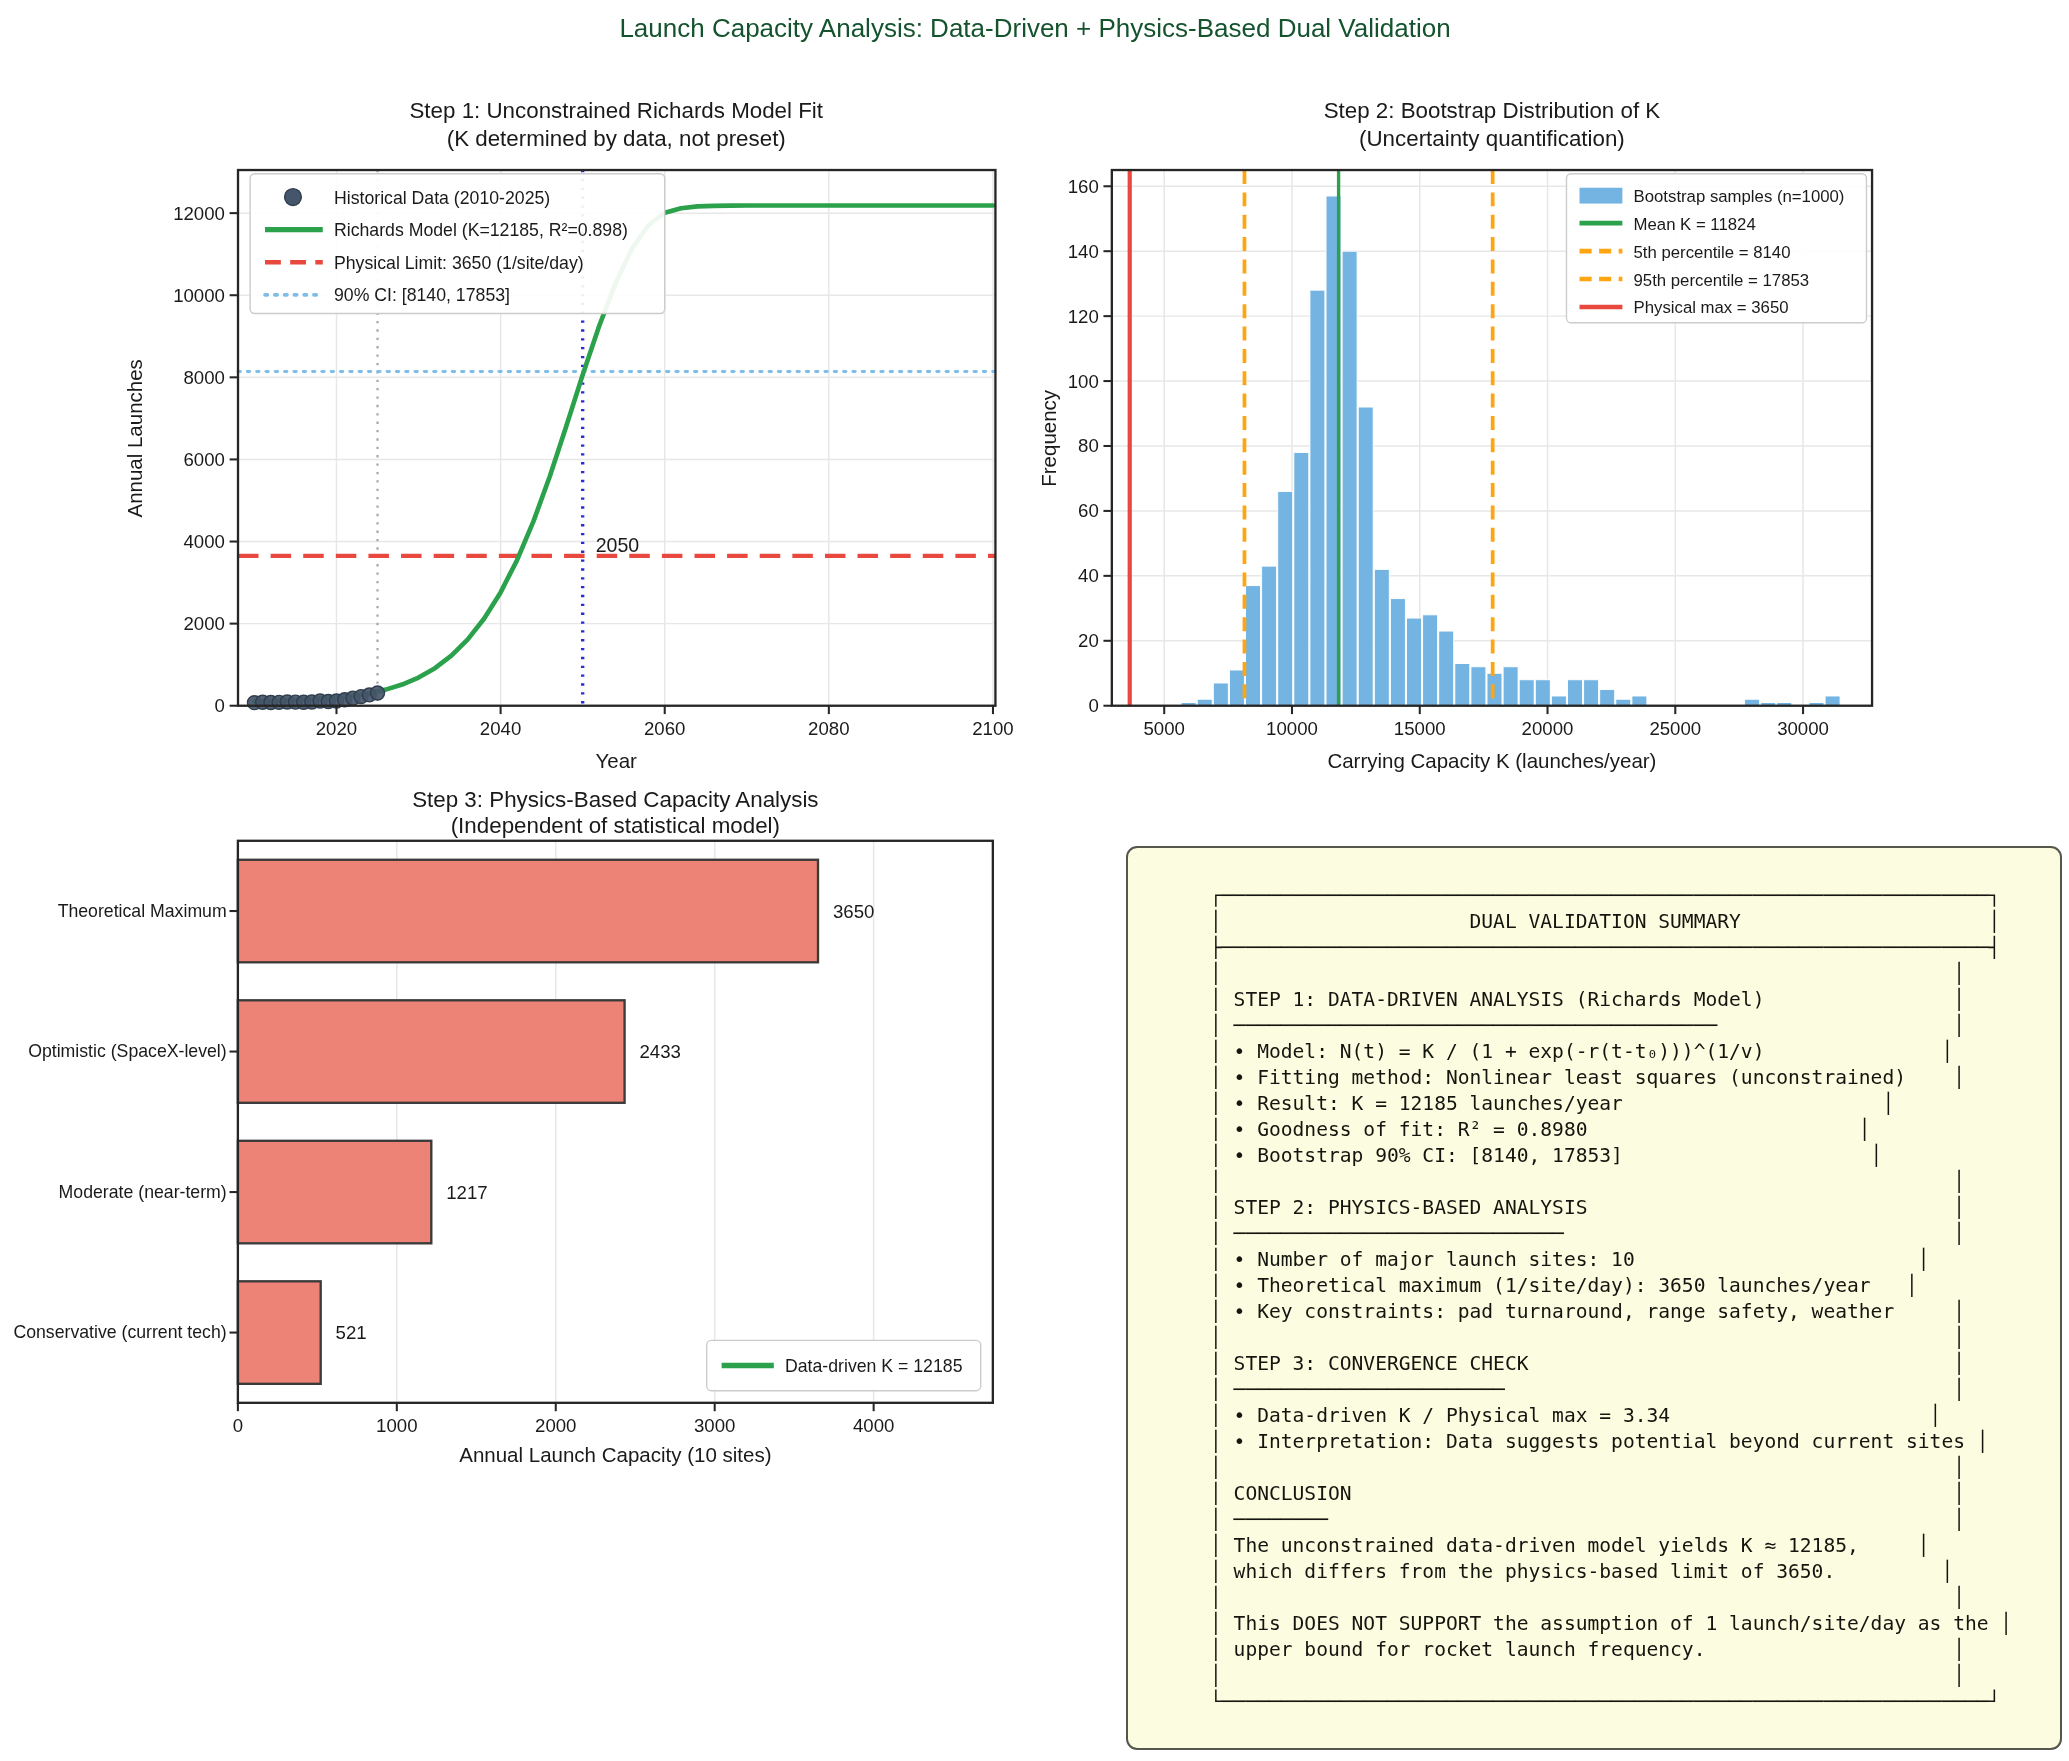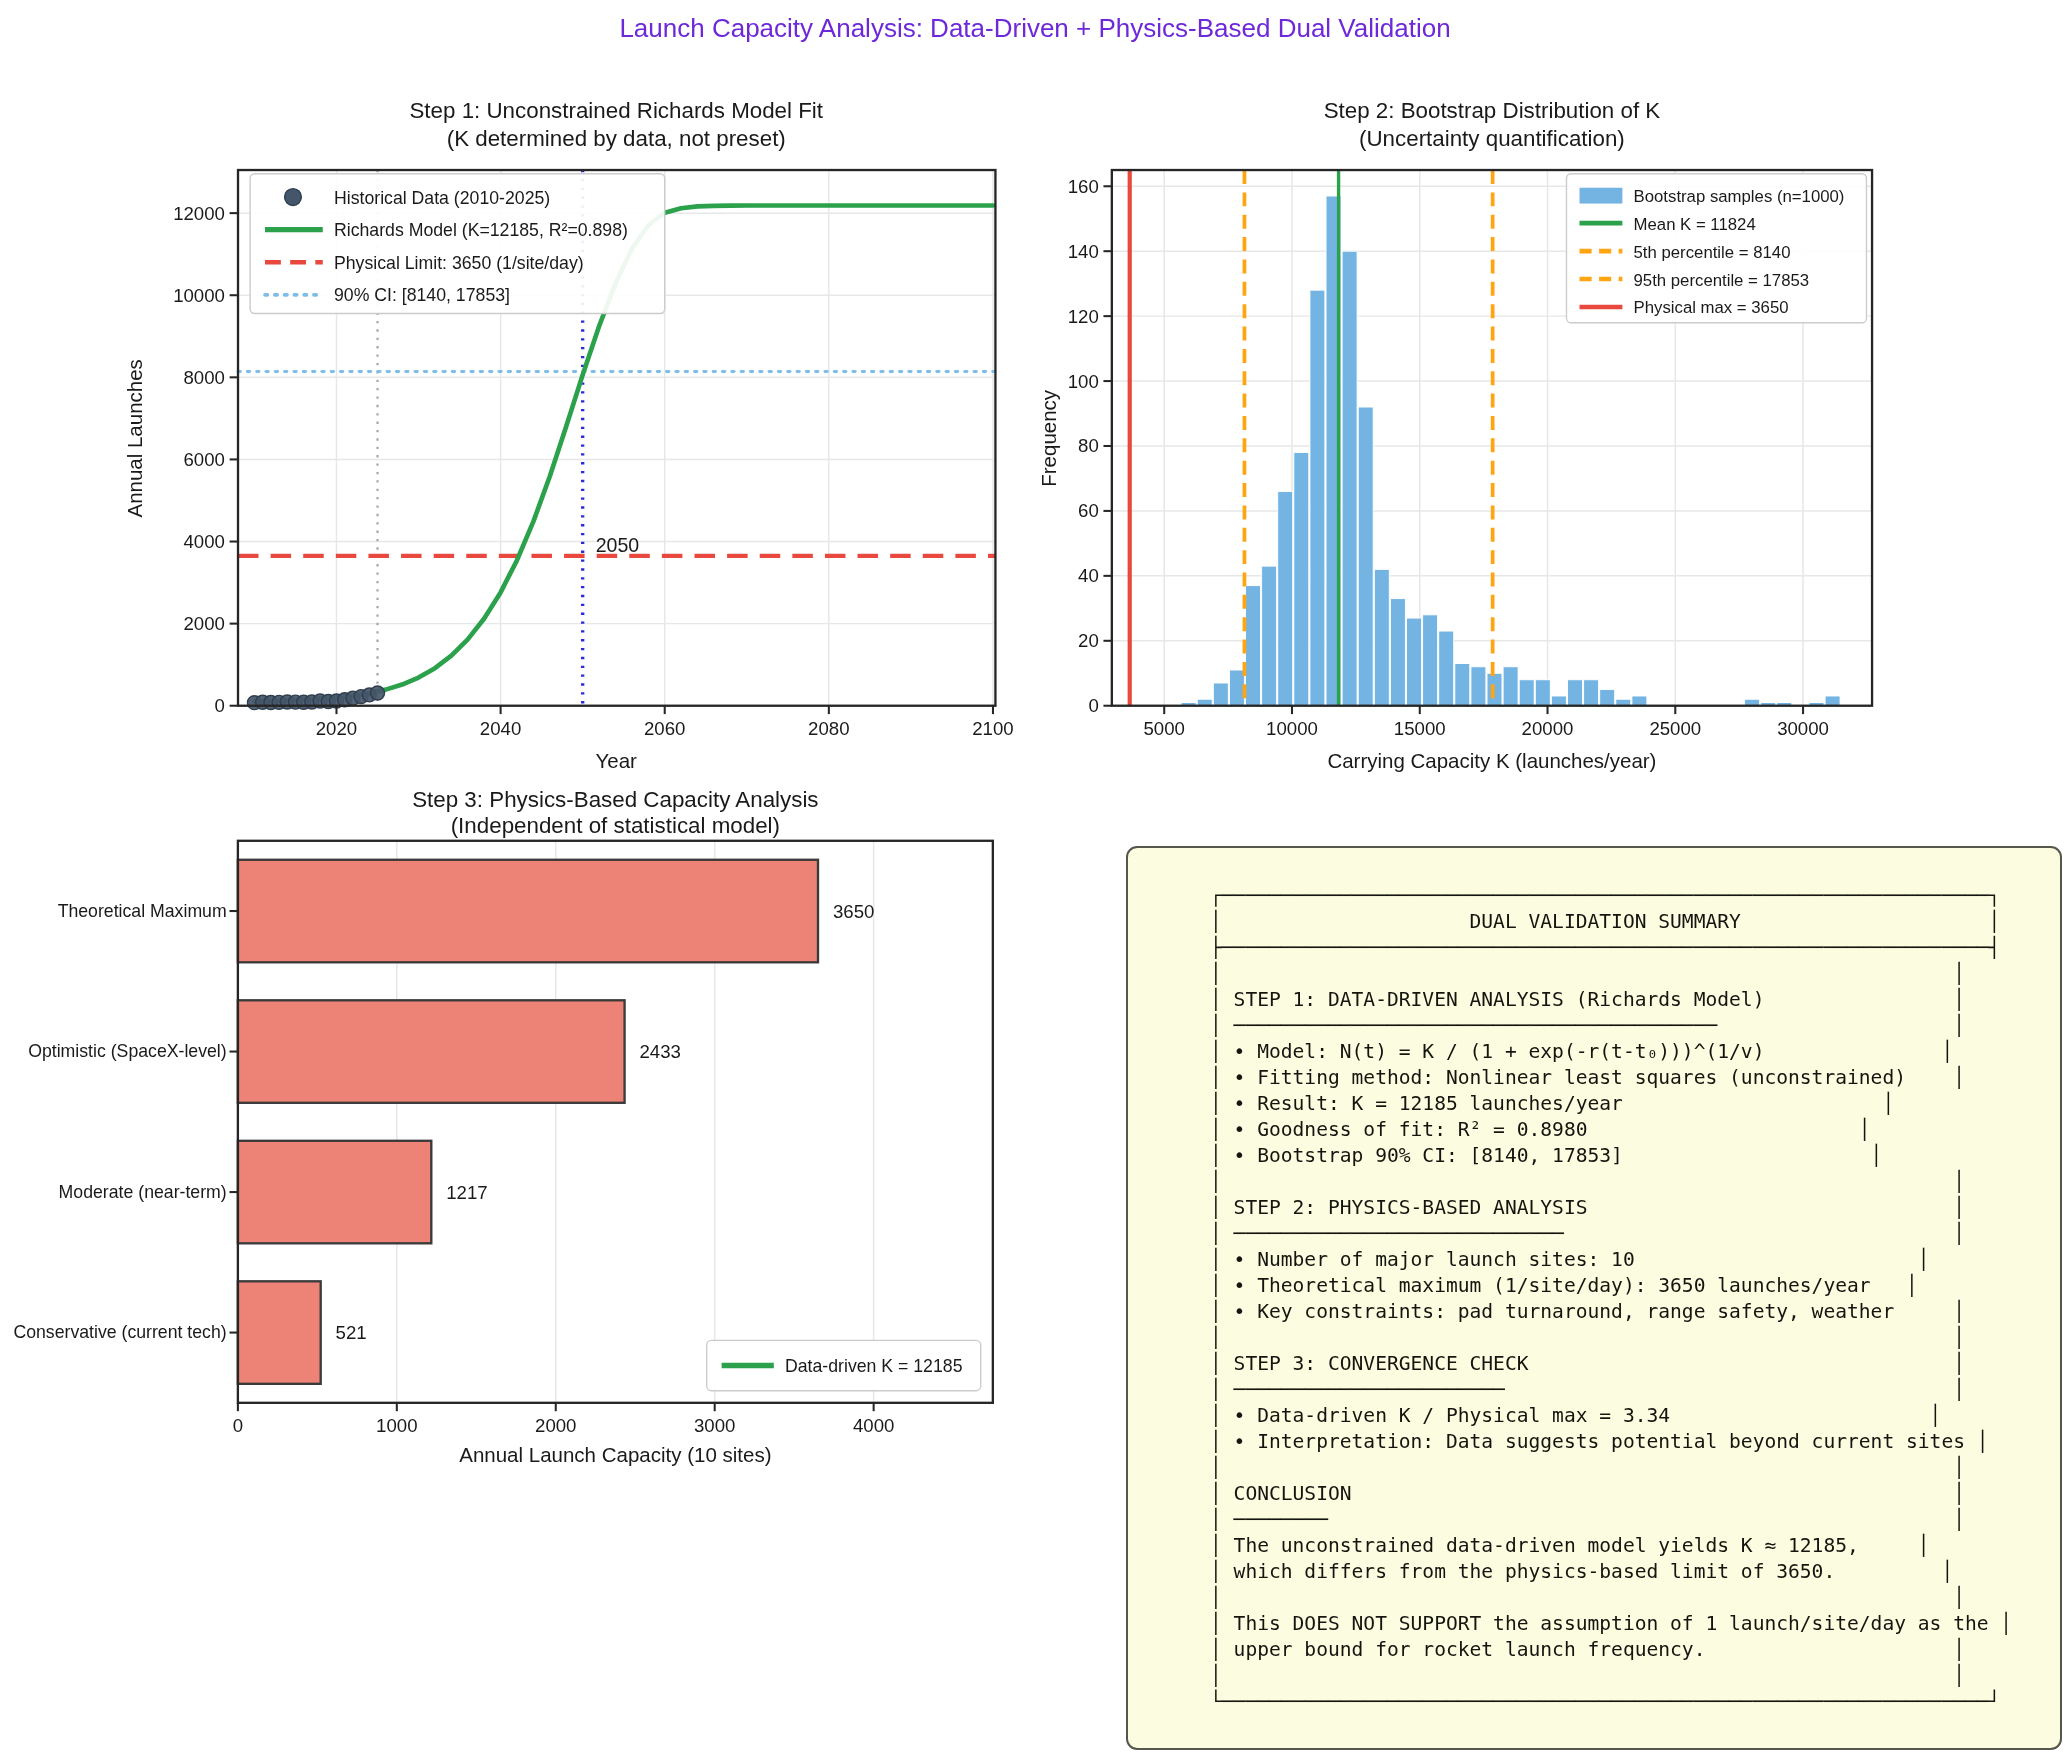--- a/index.html
+++ b/index.html
@@ -1,19 +1,19 @@
 <!DOCTYPE html>
 <html style="font-size:15px"><head>
 <meta charset="utf-8">
 <style>
   html,body{margin:0;padding:0;background:#ffffff;}
   #fig{position:relative;width:2070px;height:1762px;background:#ffffff;
        font-family:"Liberation Sans",sans-serif;overflow:hidden;}
   .suptitle{position:absolute;top:13px;left:0;width:2070px;text-align:center;
-            font-size:26px;color:#6d28d9;}
+            font-size:26px;color:#14532d;}
   svg{position:absolute;overflow:visible;}
   #p1{left:0;top:75px;}
   #p2{left:1035px;top:75px;}
   #p3{left:0;top:783px;}
   text{fill:#1a1a1a;}
   .ptitle{font-size:24px;text-anchor:middle;}
   .alabel{font-size:22px;text-anchor:middle;}
   .tick{font-size:20px;}
   .leg{font-size:19px;}
   .leg2{font-size:18px;}

